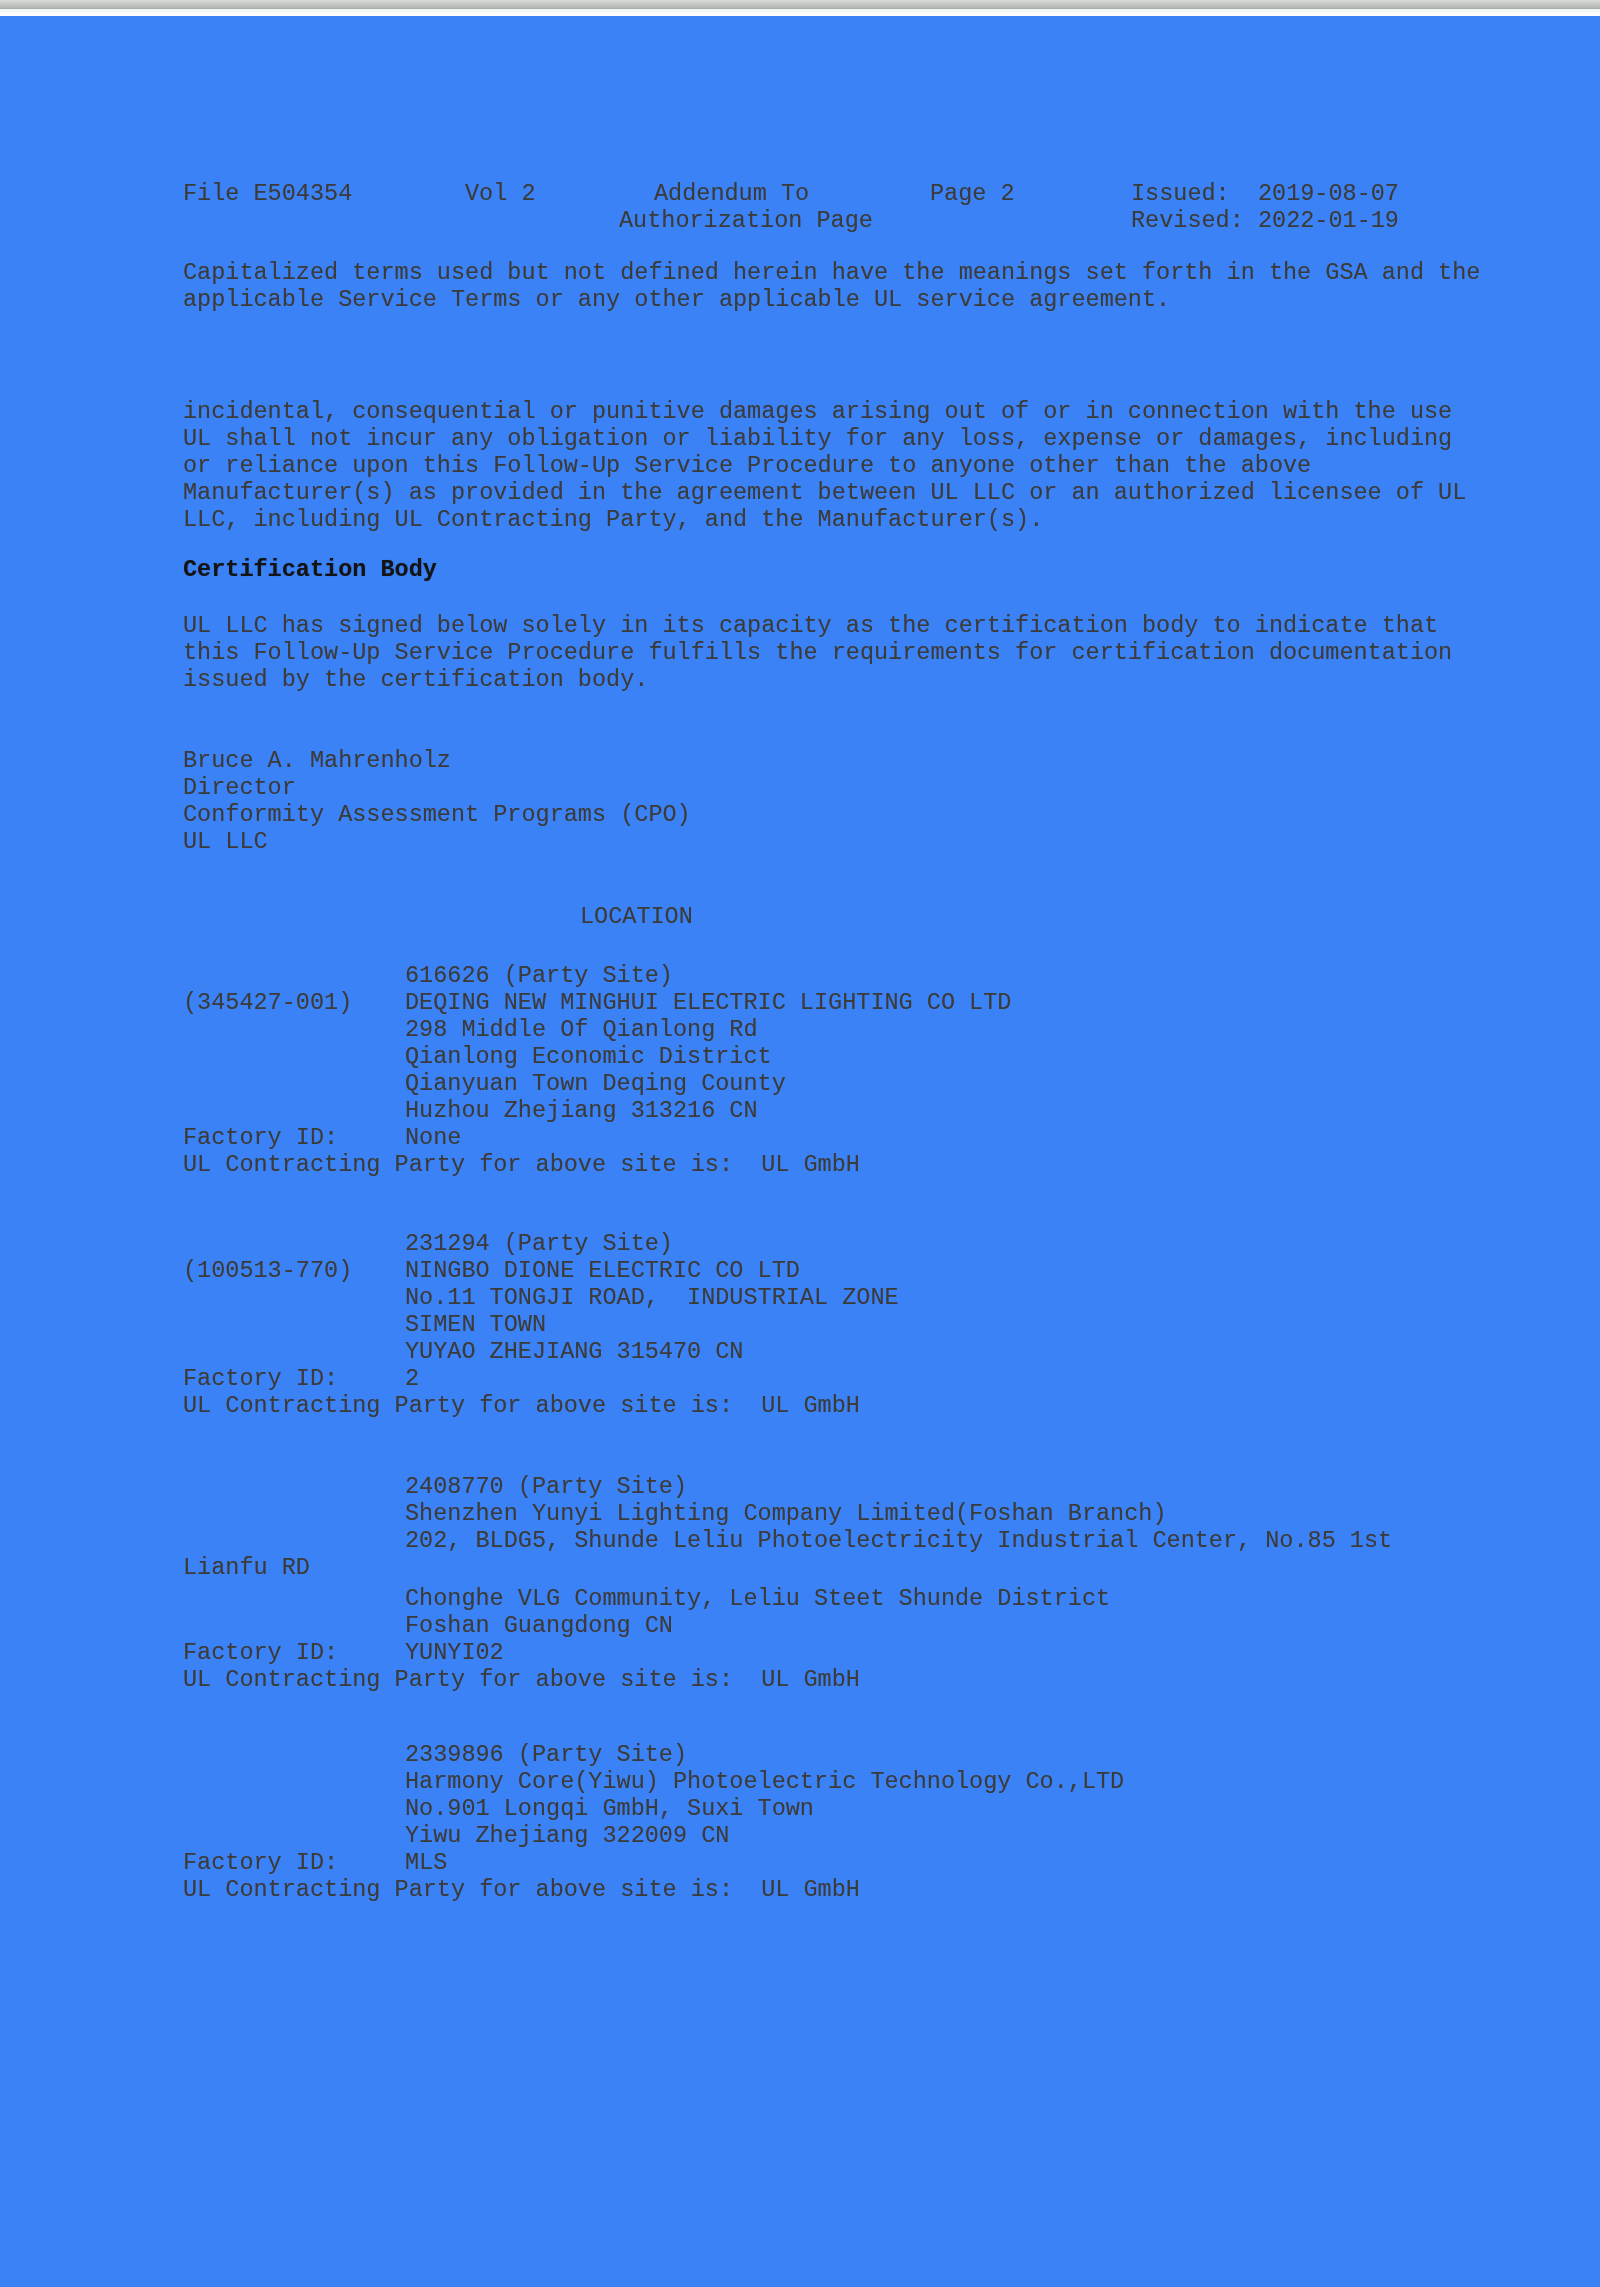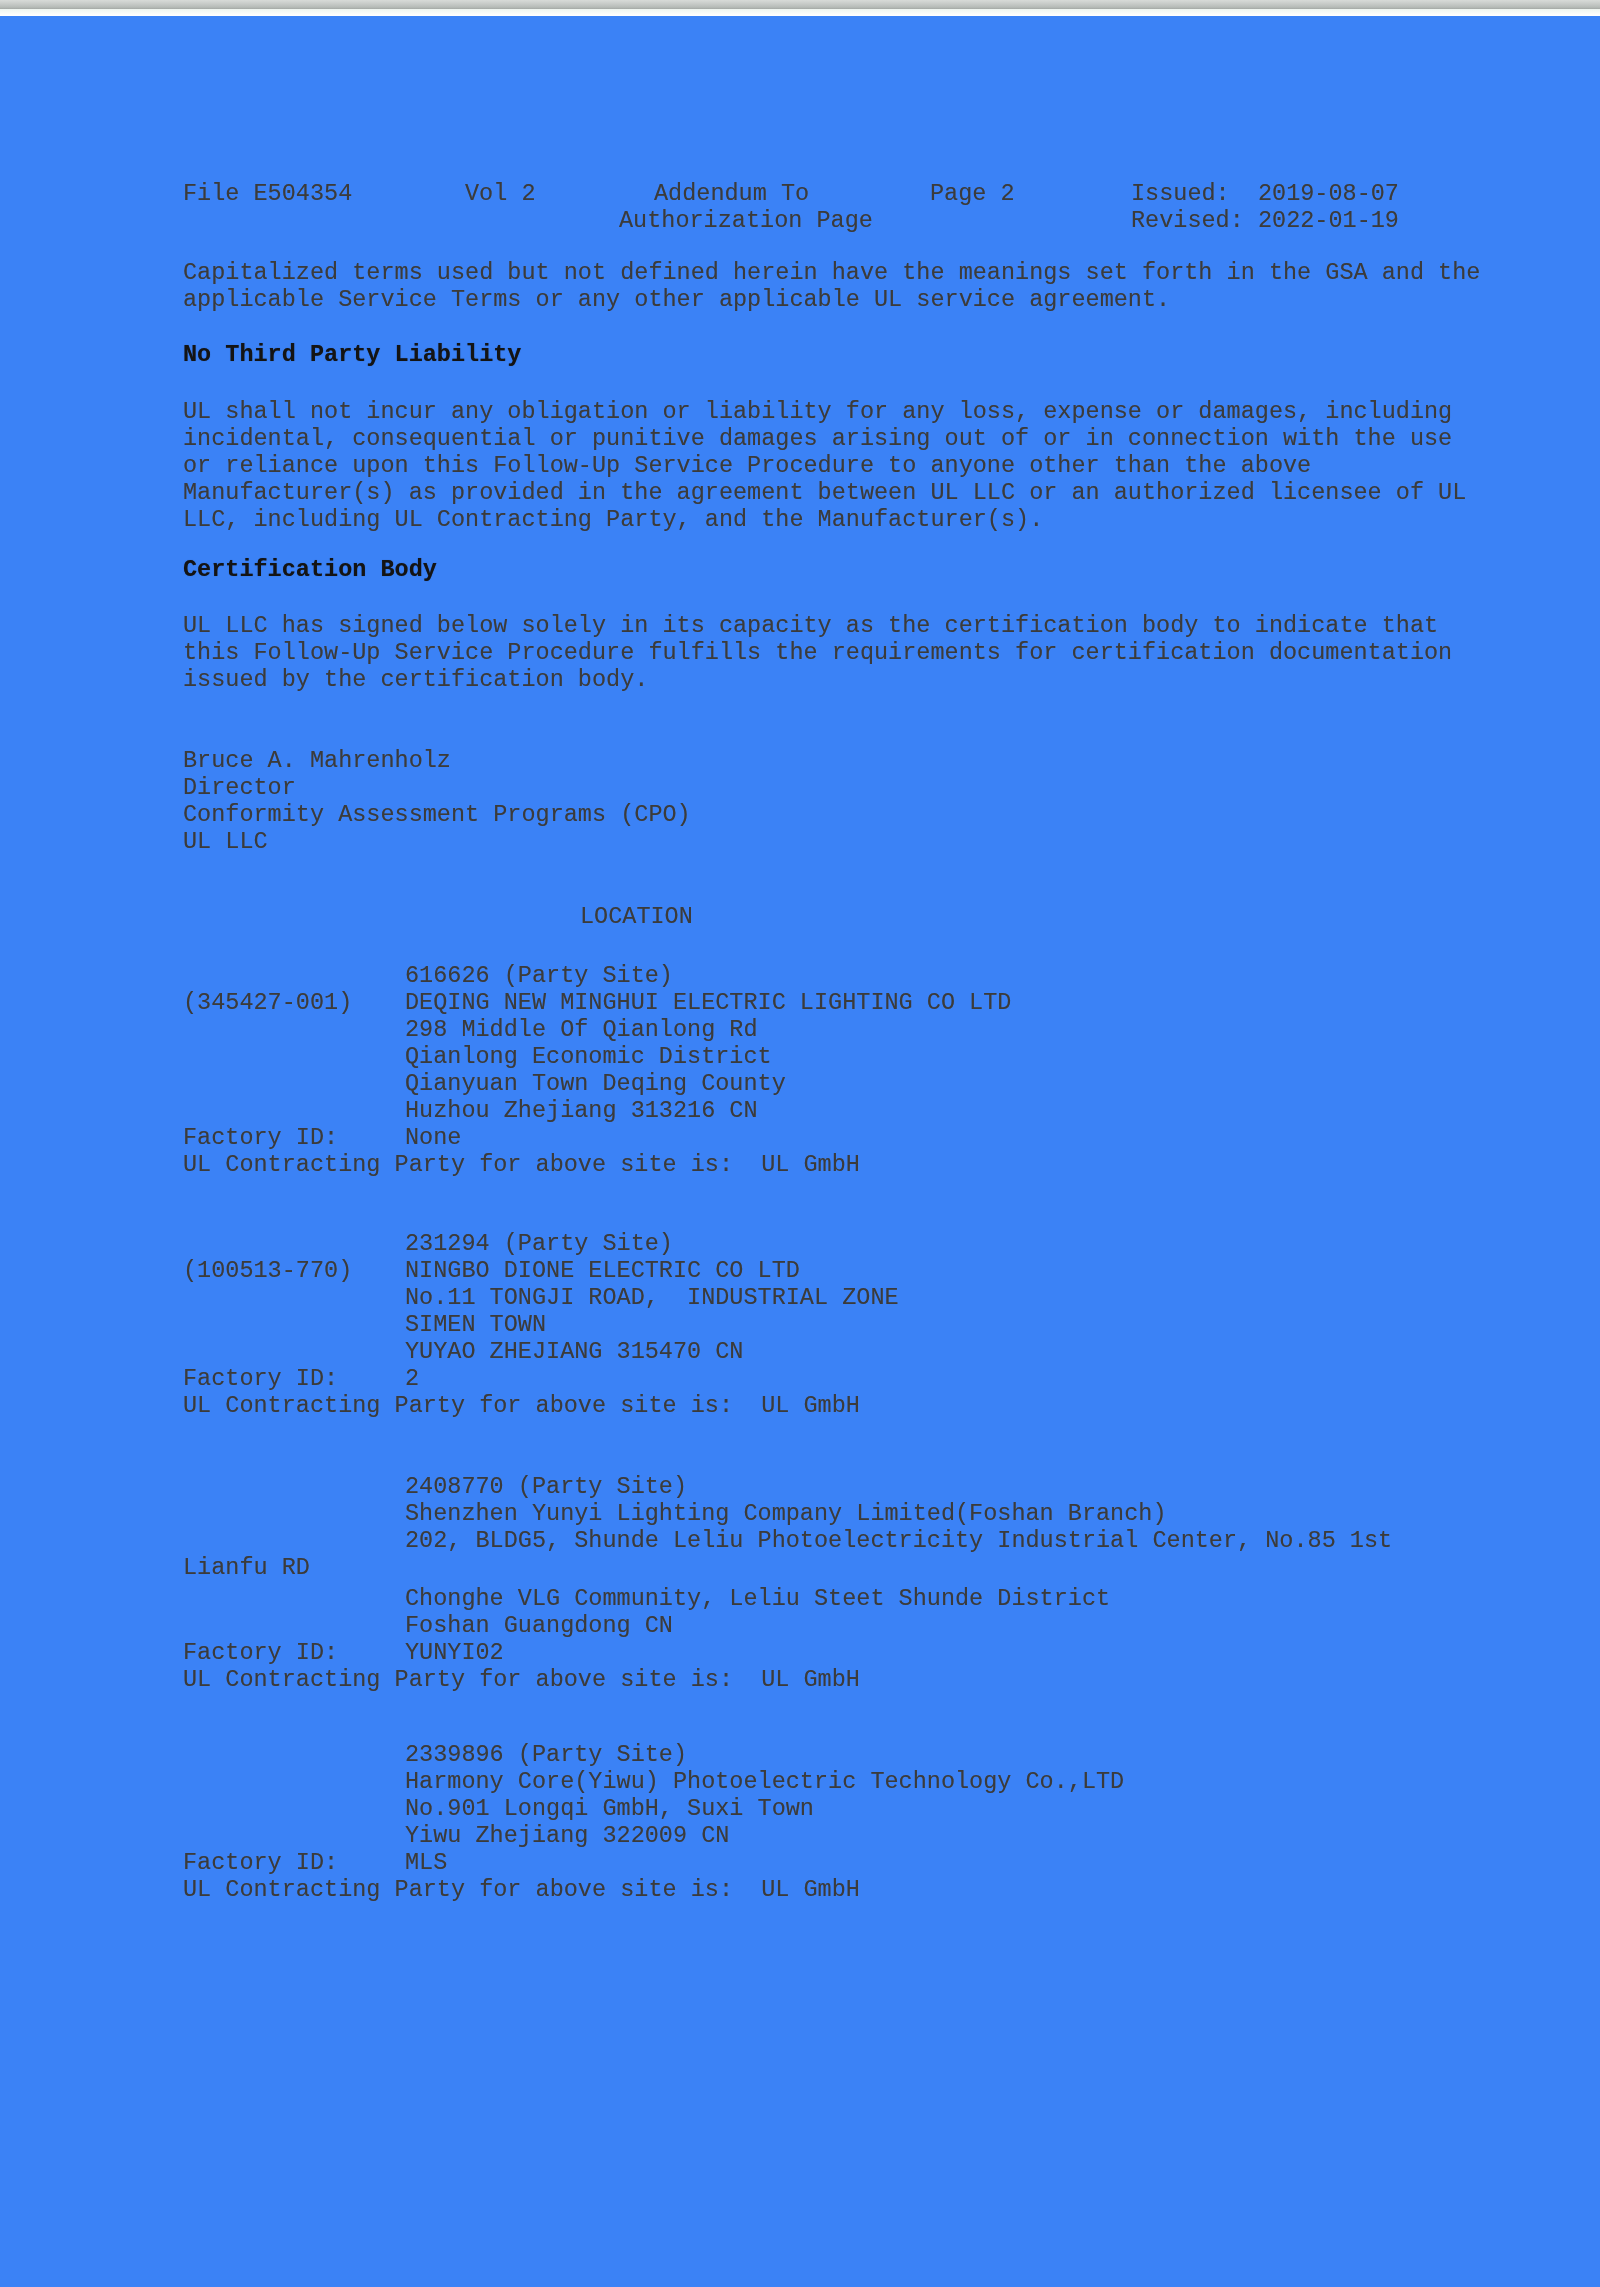--- a/index.html
+++ b/index.html
@@ -86,26 +86,23 @@
         <span class="x619">Authorization Page</span>
         <span class="x1131">Revised: 2022-01-19</span>
       </div>
     </div>
 
     <div class="block" style="top:259px">
       <div class="line"><span class="x183">Capitalized terms used but not defined herein have the meanings set forth in the GSA and the</span></div>
       <div class="line"><span class="x183">applicable Service Terms or any other applicable UL service agreement.</span></div>
     </div>
 
-    <div class="block" style="top:341px">
-      <div class="line"><span class="x183 bold">No Third Party Liability</span></div>
-    </div>
     <div class="block" style="top:398px">
+      <div class="line"><span class="x183">incidental, consequential or punitive damages arising out of or in connection with the use</span></div>
       <div class="line"><span class="x183">UL shall not incur any obligation or liability for any loss, expense or damages, including</span></div>
-      <div class="line"><span class="x183">incidental, consequential or punitive damages arising out of or in connection with the use</span></div>
       <div class="line"><span class="x183">or reliance upon this Follow-Up Service Procedure to anyone other than the above</span></div>
       <div class="line"><span class="x183">Manufacturer(s) as provided in the agreement between UL LLC or an authorized licensee of UL</span></div>
       <div class="line"><span class="x183">LLC, including UL Contracting Party, and the Manufacturer(s).</span></div>
     </div>
 
     <div class="block" style="top:556px">
       <div class="line"><span class="x183 bold">Certification Body</span></div>
     </div>
     <div class="block" style="top:612px">
       <div class="line"><span class="x183">UL LLC has signed below solely in its capacity as the certification body to indicate that</span></div>

